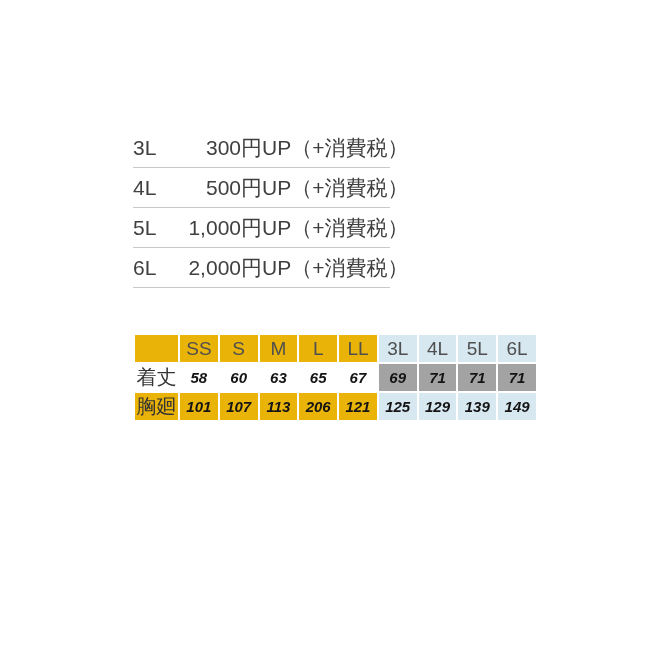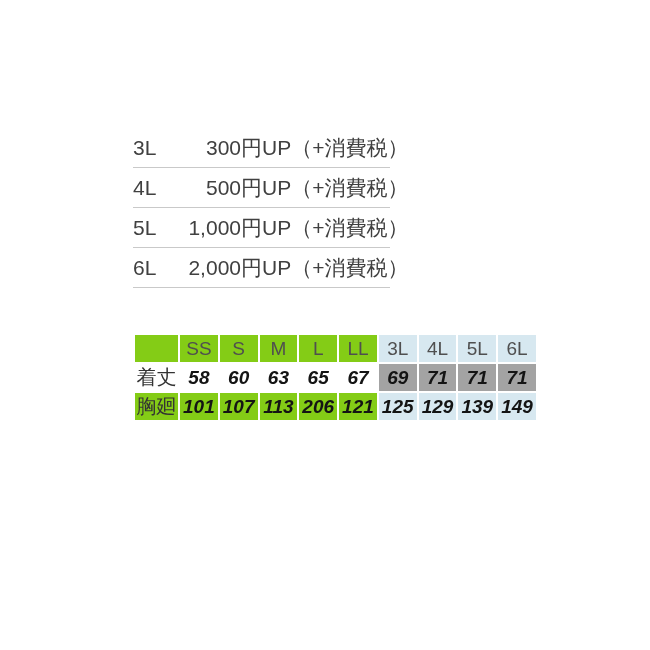--- a/index.html
+++ b/index.html
@@ -69,26 +69,26 @@
     font-weight: normal;
     font-size: 19px;
     color: #4f4f4f;
   }
   .size-table td.row-label {
     font-size: 20px;
     color: #333333;
     font-weight: normal;
   }
   .size-table td.val {
-    font-size: 19px;
+    font-size: 15px;
     font-weight: bold;
     font-style: italic;
     color: #141414;
   }
-  .bg-gray  { background: #84cc16; }
+  .bg-gray  { background: #eab308; }
   .bg-white { background: #ffffff; }
   .bg-blue  { background: #d7e8f0; }
   .bg-lblue { background: #a3a3a3; margin-left: 48px; }
 </style>
 </head>
 <body>
 
 <div class="canvas">
 
   <div class="price-block">

